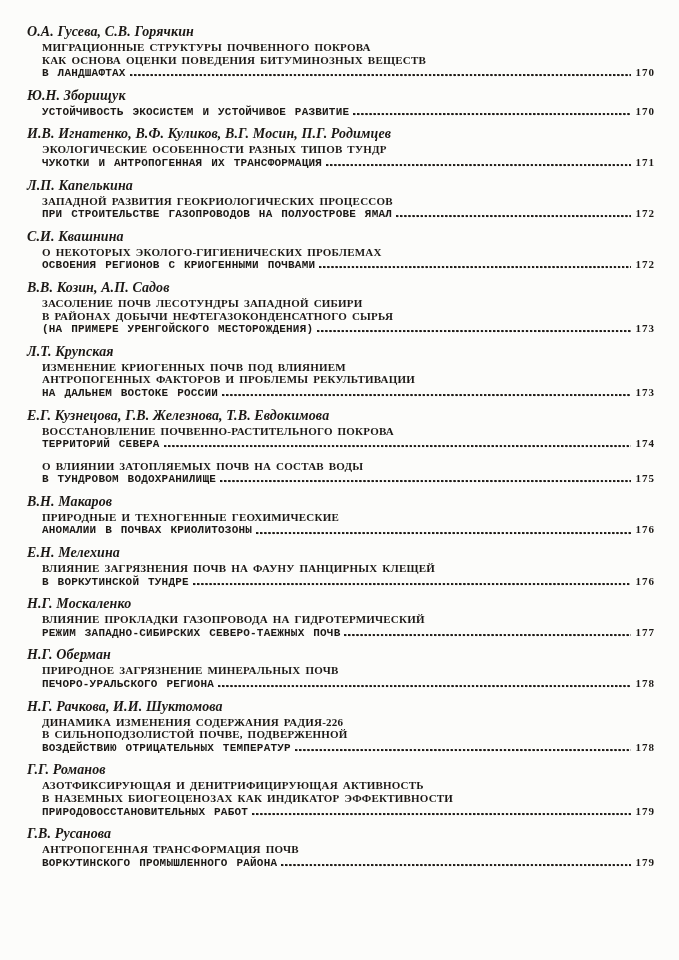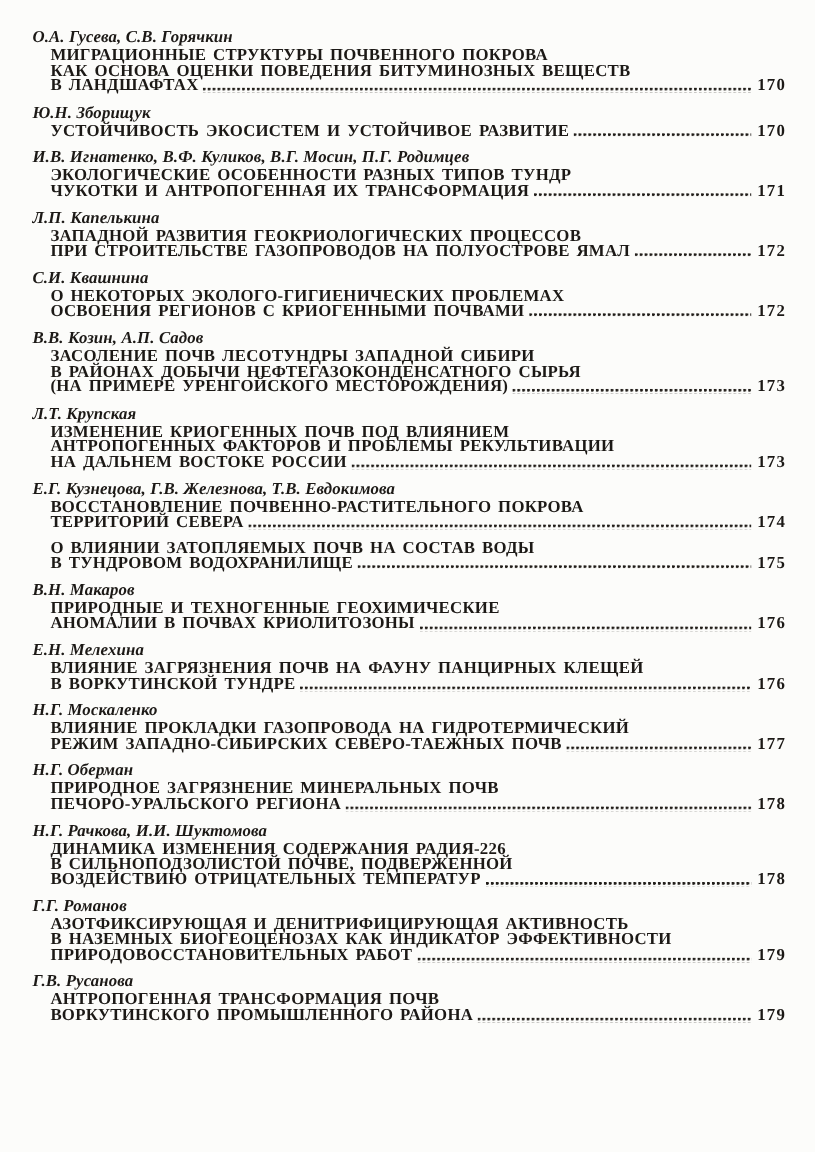--- a/index.html
+++ b/index.html
@@ -28,34 +28,35 @@
     font-weight: bold;
     font-size: 14px;
     line-height: 14px;
     letter-spacing: 0.1px;
     margin-bottom: 2px;
     white-space: nowrap;
   }
   .title {
     margin-left: 15px;
     font-weight: bold;
-    font-size: 14px;
+    font-size: 11px;
     letter-spacing: 0.2px;
     word-spacing: 2px;
   }
   .tline {
     line-height: 12.6px;
     white-space: nowrap;
   }
   .tline.tlast {
     display: flex;
     align-items: baseline;
   }
   .ttext {
     white-space: nowrap;
+    font-family: Liberation Mono, monospace;
   }
   .leader {
     flex: 1 1 auto;
     min-width: 14px;
     align-self: stretch;
     margin: 0 5px 0 4px;
     background-image: radial-gradient(circle at 1.1px 1.1px, #201c18 1.05px, rgba(0,0,0,0) 1.45px);
     background-size: 4.1px 4px;
     background-repeat: repeat-x;
     background-position: left bottom 1.5px;

